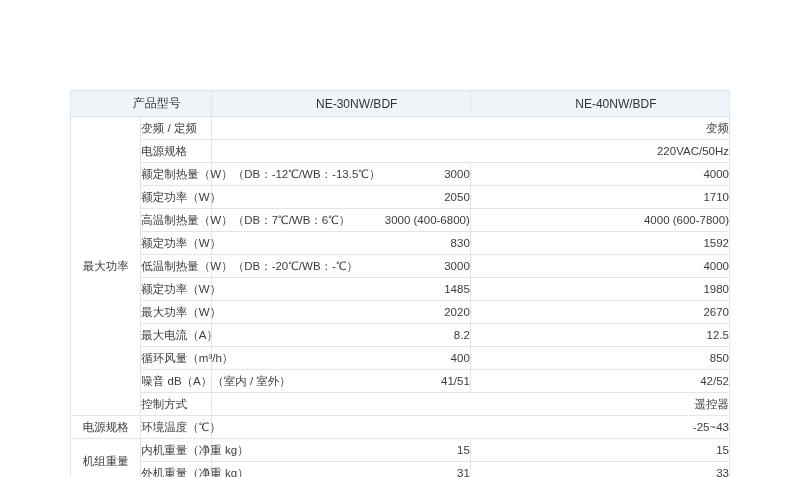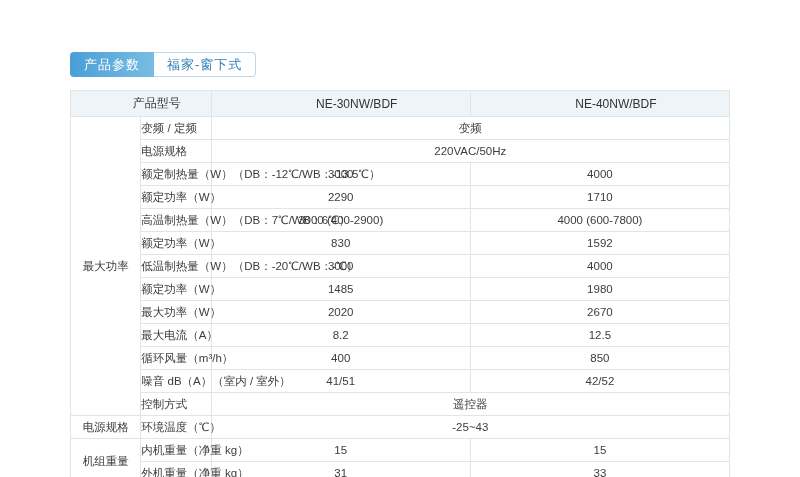--- a/index.html
+++ b/index.html
@@ -90,39 +90,35 @@
   }
   .col-item {
     width: 192px;
     padding-left: 10px;
     text-align: left;
     white-space: nowrap;
     margin-top: 9px;
   }
   .col-val {
     width: 190px;
-    text-align: center;
+    text-align: right;
   }
   .merged-label {
     text-align: center;
   }
   .spec-table tr:nth-child(even) td.col-item,
   .spec-table tr:nth-child(even) td.col-val {
     background: #ffffff;
   }
 </style>
 </head>
 <body>
 
 <div class="page">
 
-  <div class="header">
-    <div class="tab-primary">产品参数</div>
-    <div class="tab-secondary">福家-窗下式</div>
-  </div>
 
   <table class="spec-table">
     <tbody>
       <tr class="head">
         <td class="col-group" colspan="2">产品型号</td>
         <td class="col-val">NE-30NW/BDF</td>
         <td class="col-val">NE-40NW/BDF</td>
       </tr>
 
       <tr>
@@ -134,26 +130,26 @@
         <td class="col-item">电源规格</td>
         <td class="col-val" colspan="2">220VAC/50Hz</td>
       </tr>
       <tr>
         <td class="col-item">额定制热量（W）（DB：-12℃/WB：-13.5℃）</td>
         <td class="col-val">3000</td>
         <td class="col-val">4000</td>
       </tr>
       <tr>
         <td class="col-item">额定功率（W）</td>
-        <td class="col-val">2290</td>
+        <td class="col-val">2050</td>
         <td class="col-val">1710</td>
       </tr>
       <tr>
         <td class="col-item">高温制热量（W）（DB：7℃/WB：6℃）</td>
-        <td class="col-val">3000 (400-2900)</td>
+        <td class="col-val">3000 (400-6800)</td>
         <td class="col-val">4000 (600-7800)</td>
       </tr>
       <tr>
         <td class="col-item">额定功率（W）</td>
         <td class="col-val">830</td>
         <td class="col-val">1592</td>
       </tr>
       <tr>
         <td class="col-item">低温制热量（W）（DB：-20℃/WB：-℃）</td>
         <td class="col-val">3000</td>

